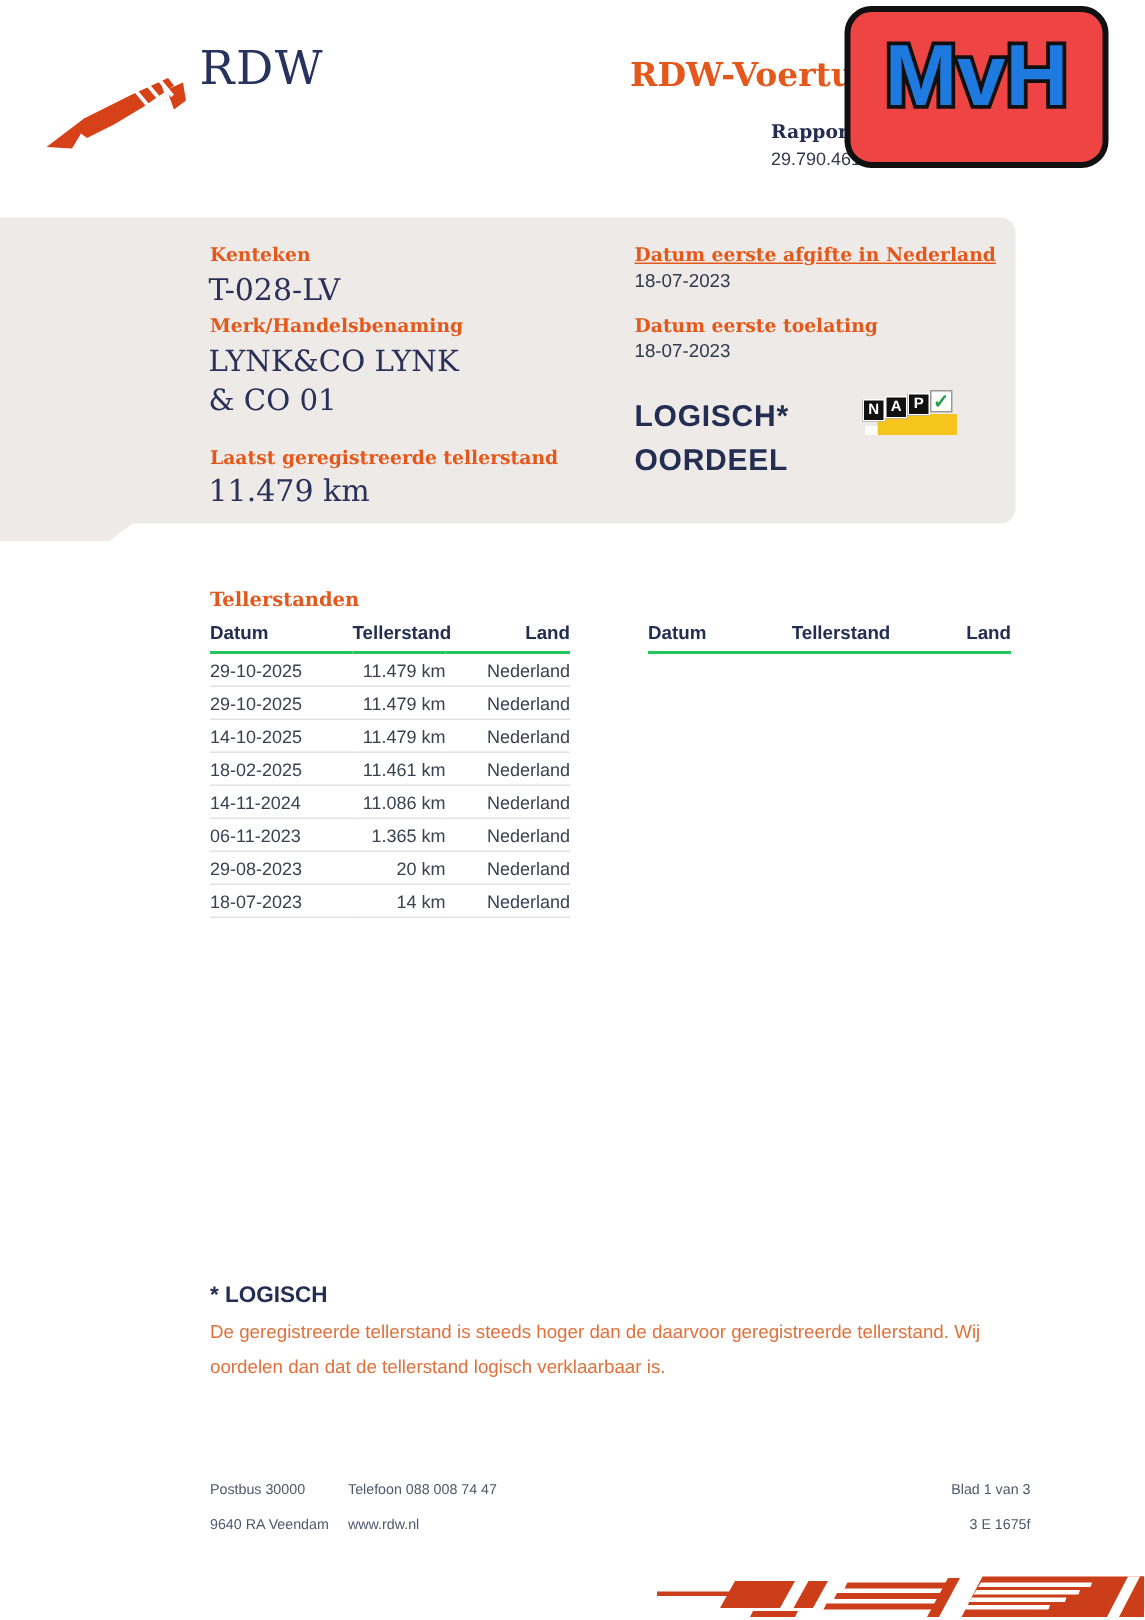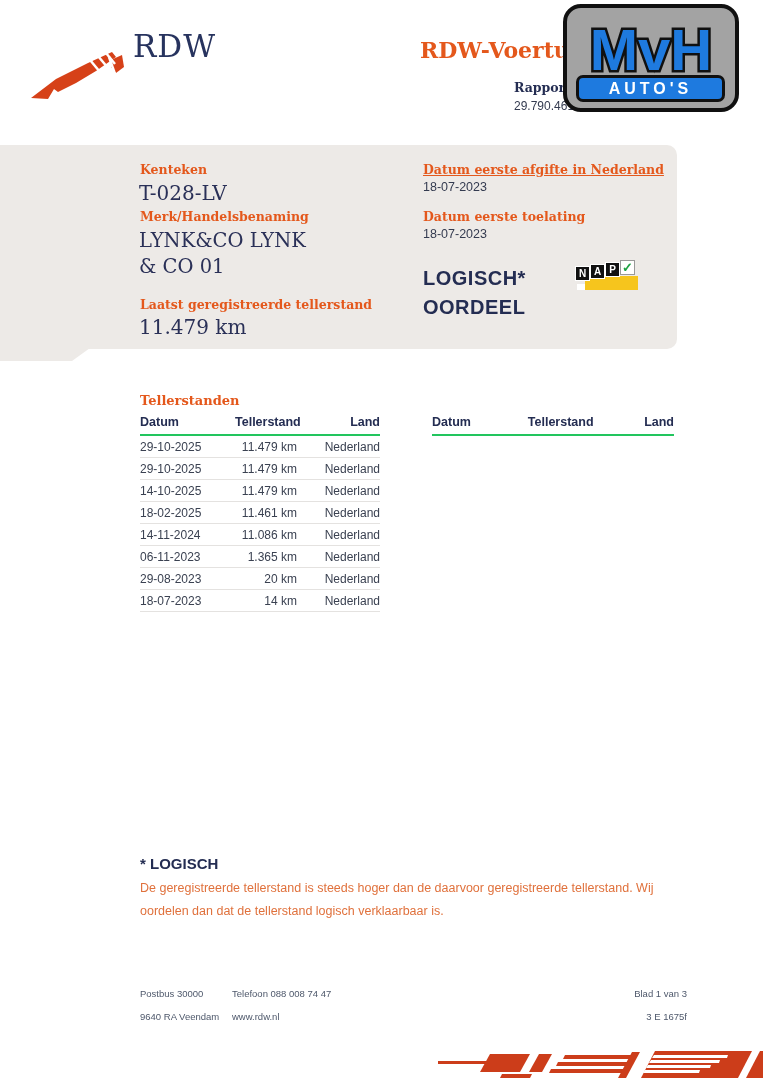--- a/index.html
+++ b/index.html
@@ -9,21 +9,21 @@
   .wing{position:absolute;left:28px;top:42px;width:100px;height:62px;}
   .brand-word{position:absolute;left:133px;top:28px;font-family:"DejaVu Serif",serif;
         font-size:31px;color:#27335E;letter-spacing:1px;}
   .doc-title{position:absolute;left:420px;top:37px;font-family:"DejaVu Serif",serif;
         font-weight:700;font-size:22px;color:#E4581C;white-space:nowrap;z-index:1;}
   .meta-col{position:absolute;top:80px;z-index:1;}
   .meta-col.c1{left:422px;} .meta-col.c2{left:514px;}
   .meta-label{font-family:"DejaVu Serif",serif;font-weight:700;font-size:12.5px;color:#242D52;white-space:nowrap;}
   .meta-value{margin-top:4px;font-size:12px;color:#343B50;white-space:nowrap;}
   
-  .mvh{position:absolute;left:563px;top:4px;width:176px;height:108px;background:#a3a3a3;
+  .mvh{position:absolute;left:563px;top:4px;width:176px;height:108px;background:#ef4444;
        border:4px solid #101010;border-radius:18px;box-sizing:border-box;z-index:5;}
   .mvh svg{position:absolute;left:0;top:0;}
   .autos-bar{position:absolute;left:9px;right:10px;bottom:6px;height:21px;background:#1E7ADF;
        border:3px solid #101010;border-radius:7px;color:#fff;font-weight:bold;font-size:16px;
        letter-spacing:4px;text-align:center;line-height:21px;}
   
   .panel{position:absolute;left:0;top:145px;width:677px;height:204px;background:#EDEAE7;
        border-radius:0 10px 10px 0;}
   .panel-notch{position:absolute;left:0;top:348px;width:90px;height:13px;background:#EDEAE7;
        clip-path:polygon(0 0,100% 0,80% 100%,0 100%);}
@@ -81,21 +81,20 @@
 
   <div class="meta-col c2">
     <div class="meta-label">Rapportnummer</div>
     <div class="meta-value">29.790.461</div>
   </div>
 
   <div class="mvh">
     <svg width="168" height="78" viewBox="0 0 168 78">
       <text x="84" y="62" text-anchor="middle" font-family="Liberation Sans, sans-serif" font-size="58" font-weight="bold" fill="#1E7ADF" stroke="#101010" stroke-width="5" paint-order="stroke">MvH</text>
     </svg>
-    <div class="autos-bar">AUTO'S</div>
   </div>
 
   <div class="panel"></div>
   <div class="panel-notch"></div>
 
   <div class="f-label" style="left:140px;top:162px;">Kenteken</div>
   <div class="f-serif" style="left:139px;top:181px;">T-028-LV</div>
 
   <div class="f-label" style="left:140px;top:209px;">Merk/Handelsbenaming</div>
   <div class="f-serif" style="left:139px;top:228px;width:186px;font-size:19.5px;line-height:26px;">LYNK&amp;CO LYNK &amp; CO 01</div>

